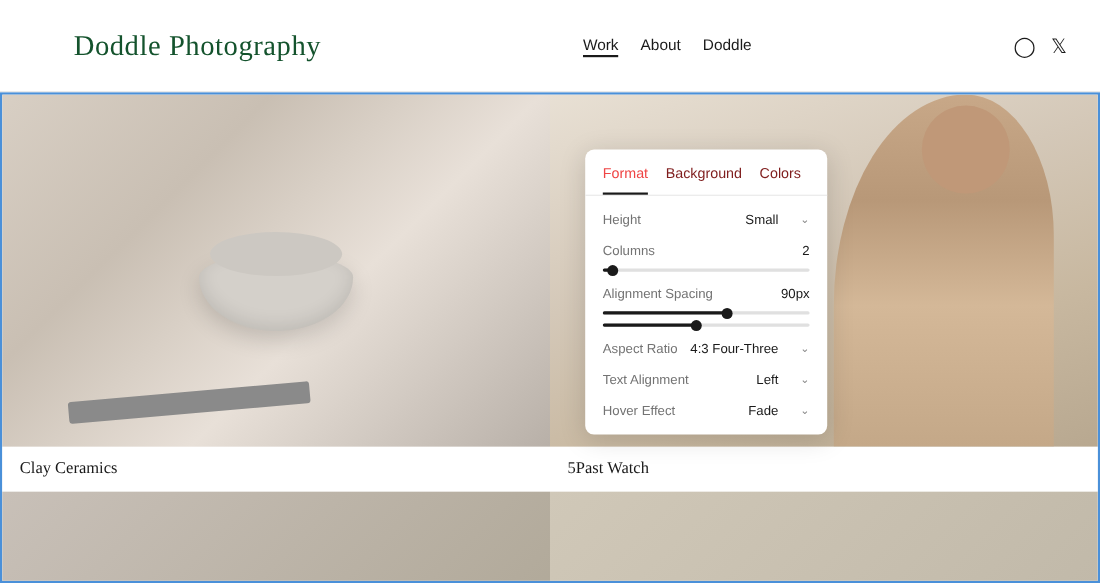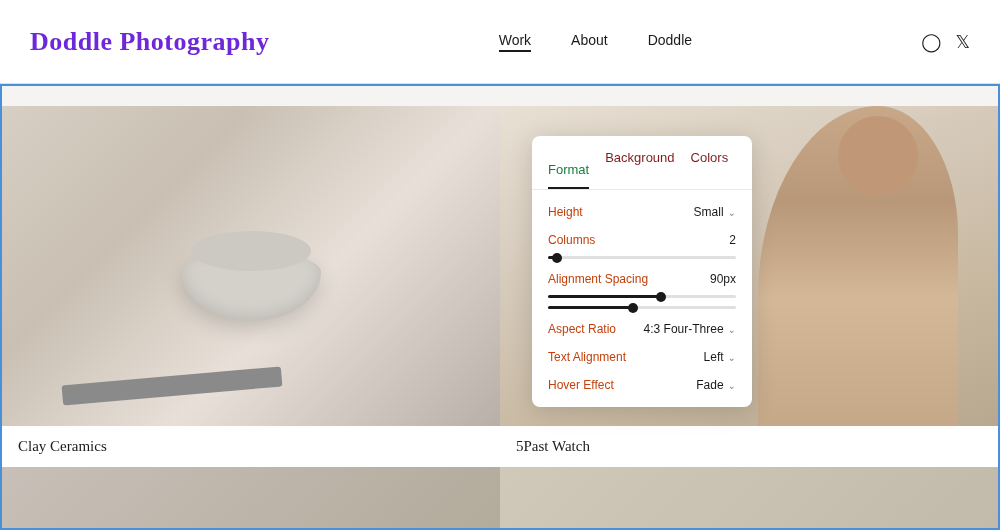--- a/index.html
+++ b/index.html
@@ -9,27 +9,28 @@
     .header {
       display: flex;
       align-items: center;
       justify-content: space-between;
       padding: 0 30px;
       height: 84px;
       border-bottom: 1px solid #e0e0e0;
     }
     .logo {
       font-size: 26px;
-      font-weight: 700;
+      font-weight: 400;
       letter-spacing: 0.5px;
-      color: #6d28d9;
+      color: #14532d;
+      margin-left: 37px;
     }
     .nav {
       display: flex;
-      gap: 40px;
+      gap: 20px;
       font-size: 15px;
     }
     .nav a {
       text-decoration: none;
       color: #1a1a1a;
       font-family: Arial, sans-serif;
       font-size: 14px;
     }
     .nav a.active {
       border-bottom: 2px solid #1a1a1a;
@@ -60,21 +61,20 @@
     .gallery {
       display: grid;
       grid-template-columns: 1fr 1fr;
       gap: 0;
       height: 100%;
     }
 
     .gallery-item {
       position: relative;
       overflow: hidden;
-      margin-top: 20px;
     }
 
     
     .ceramics-img {
       background: linear-gradient(135deg, #d8cfc4 0%, #c9bfb3 30%, #e8e0d8 60%, #b8b0a8 100%);
       height: 320px;
       position: relative;
       display: flex;
       align-items: center;
       justify-content: center;
@@ -180,47 +180,46 @@
 
     .panel-tab {
       font-size: 13px;
       color: #7f1d1d;
       cursor: pointer;
       padding-bottom: 10px;
       margin-right: 16px;
       border-bottom: 2px solid transparent;
     }
     .panel-tab.active {
-      color: #15803d;
+      color: #ef4444;
       border-bottom: 2px solid #1a1a1a;
       font-weight: 500;
-      margin-top: 12px;
     }
 
     .panel-body {
       padding: 8px 0;
     }
 
     .panel-row {
       display: flex;
       align-items: center;
       justify-content: space-between;
       padding: 7px 16px;
       font-size: 12px;
     }
 
     .panel-label {
-      color: #c2410c;
+      color: #737373;
     }
 
     .panel-value {
       color: #1a1a1a;
       display: flex;
       align-items: center;
-      gap: 4px;
+      gap: 20px;
       justify-content: space-between;
     }
 
     .chevron {
       font-size: 10px;
       color: #888;
     }
 
     .slider-row {
       padding: 2px 16px 6px 16px;

